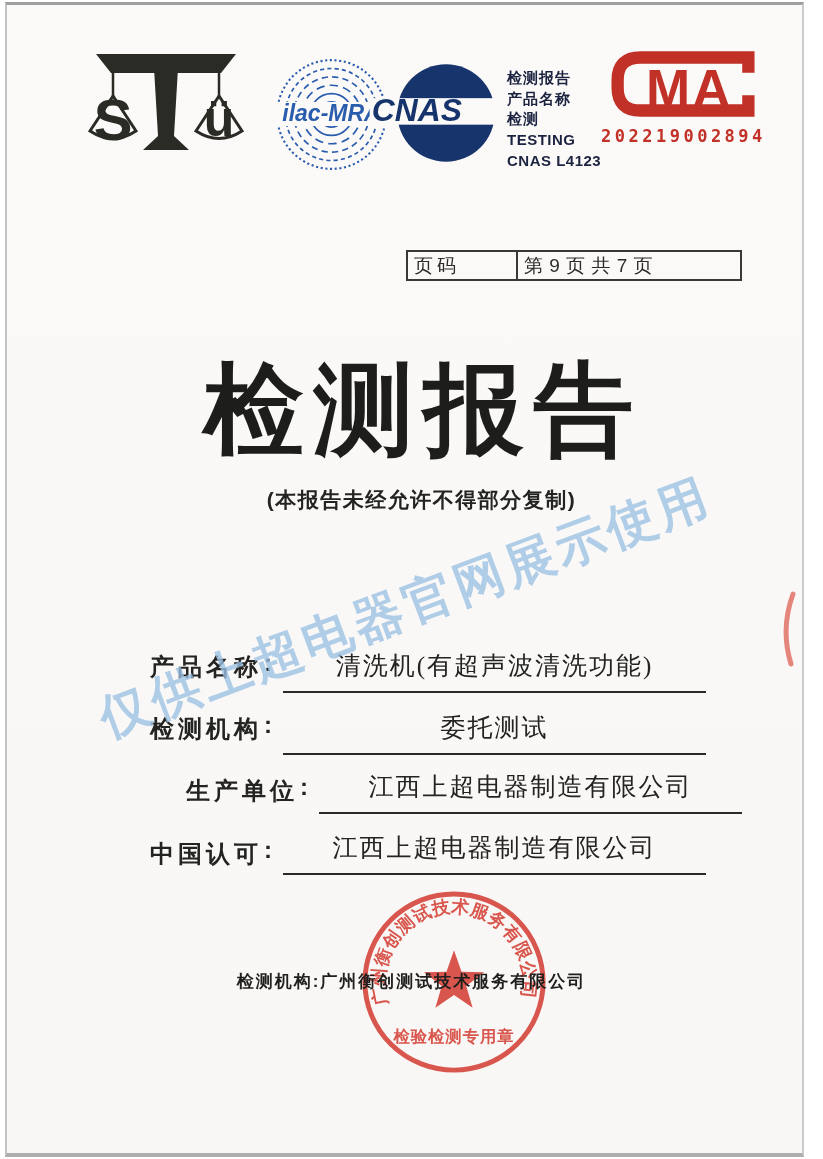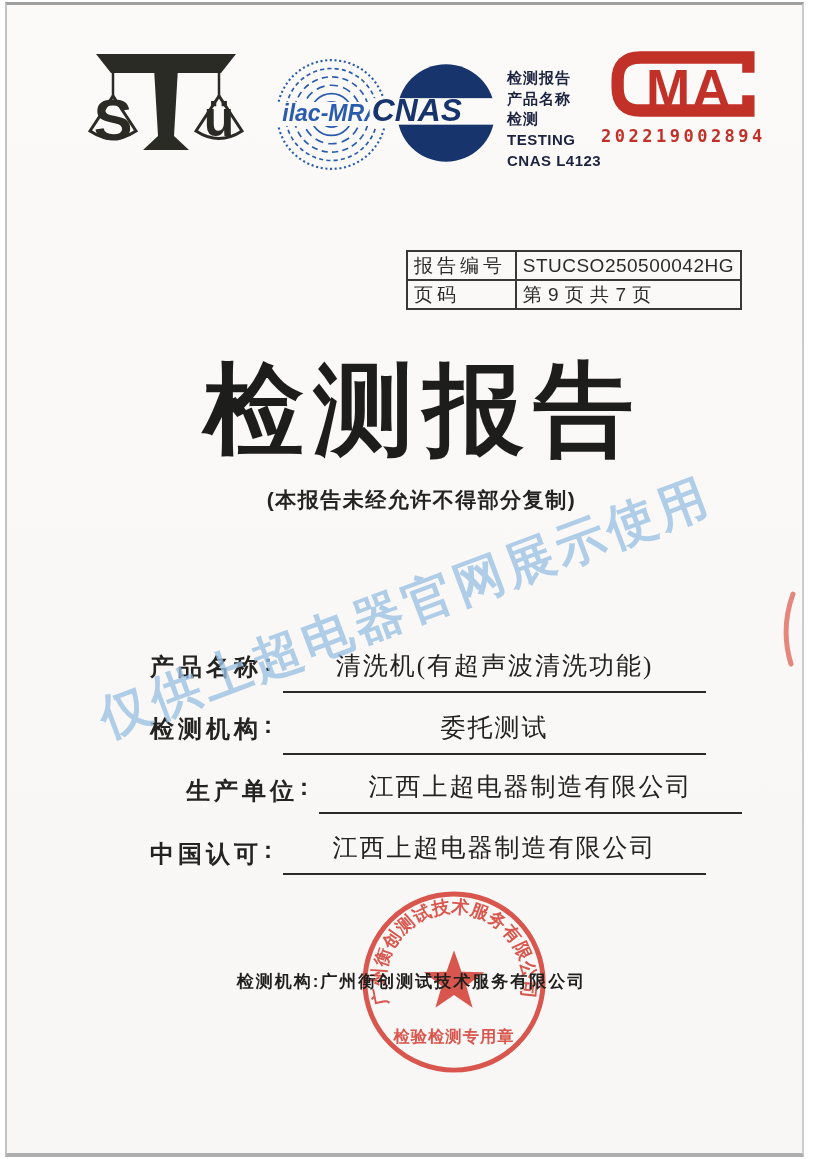--- a/index.html
+++ b/index.html
@@ -134,24 +134,20 @@
 <div class="logo cma">
   <svg width="158" height="72" viewBox="0 0 158 76">
     <path d="M148,26 L148,10 L34,10 Q10,10 10,34 L10,42 Q10,66 34,66 L148,66 L148,50" fill="none" stroke="#c23128" stroke-width="13"></path>
     <text x="40" y="62" font-size="56" font-weight="bold" fill="#c23128" letter-spacing="2">MA</text>
   </svg>
   <div class="cma-number">202219002894</div>
 </div>
 
 <table class="report-table">
   <tbody>
-      <tr>
-    <td class="lbl">报告编号</td>
-    <td class="val">STUCSO250500042HG</td>
-  </tr>
   <tr>
     <td class="lbl">页码</td>
     <td class="val">第 9 页 共 7 页</td>
   </tr>
 </tbody>
   </table>
 
 <div class="title">检测报告</div>
 <div class="subtitle">(本报告未经允许不得部分复制)</div>
 

